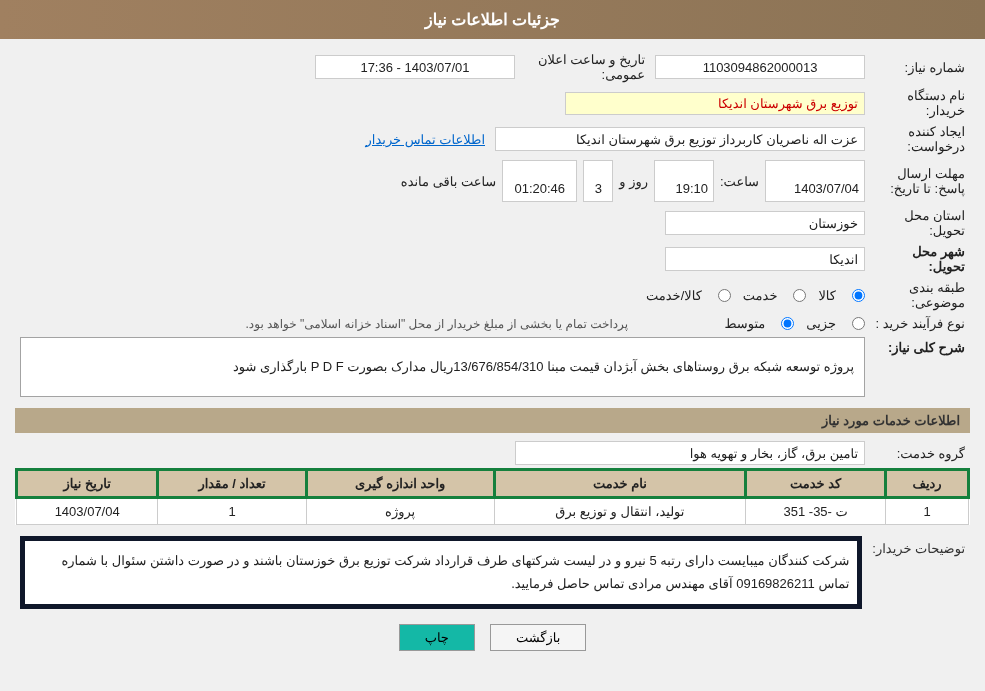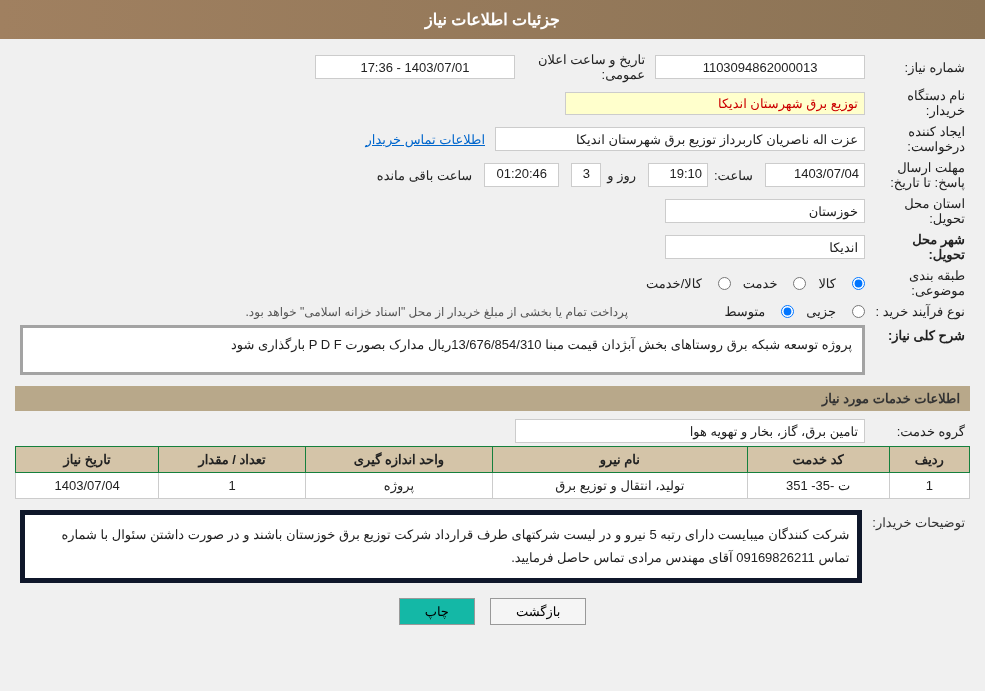--- a/index.html
+++ b/index.html
@@ -53,24 +53,23 @@
     }
     .date-row {
       display: flex;
       align-items: center;
       gap: 6px;
       direction: rtl;
     }
     .small-input {
       background: white;
       border: 1px solid #ccc;
-      padding: 2px 5px;
+      padding: 20px 5px;
       display: inline-block;
       height: 24px;
-      margin-left: 6px;
     }
     .radio-group {
       display: flex;
       align-items: center;
       gap: 12px;
     }
     .radio-item {
       display: flex;
       align-items: center;
       gap: 16px;
@@ -84,21 +83,21 @@
       text-align: right;
     }
     .data-table {
       width: 100%;
       border-collapse: collapse;
       background: white;
       margin-bottom: 8px;
     }
     .data-table th {
       background: #d4c4a8;
-      border: 1px solid #15803d;
+      border: 3px solid #15803d;
       padding: 5px 8px;
       font-weight: bold;
     }
     .data-table td {
       border: 1px solid #ccc;
       padding: 5px 8px;
       text-align: center;
     }
     .notes-box {
       background: white;
@@ -133,22 +132,22 @@
     .btn-back {
       background: #f5f5f5;
       border: 1px solid #999;
     }
     .btn-print {
       background: #14b8a6;
       border: 1px solid #999;
     }
     .description-box {
       background: white;
-      border: 3px solid #a3a3a3;
-      padding: 6px 10px;
+      border: 1px solid #a3a3a3;
+      padding: 18px 10px;
       text-align: right;
       line-height: 1.7;
       min-height: 50px;
     }
     table.outer {
       width: 100%;
       border-collapse: collapse;
     }
     table.outer td {
       padding: 3px 5px;
@@ -340,21 +339,21 @@
         </td>
       </tr>
     </tbody>
       </table>
 
     <table class="data-table">
       <thead>
         <tr>
           <th>ردیف</th>
           <th>کد خدمت</th>
-          <th>نام نیرو</th>
+          <th>نام خدمت</th>
           <th>واحد اندازه گیری</th>
           <th>تعداد / مقدار</th>
           <th>تاریخ نیاز</th>
         </tr>
       </thead>
       <tbody id="services-tbody">
       <tr>
             <td>1</td>
             <td>ت -35- 351</td>
             <td>تولید، انتقال و توزیع برق</td>

